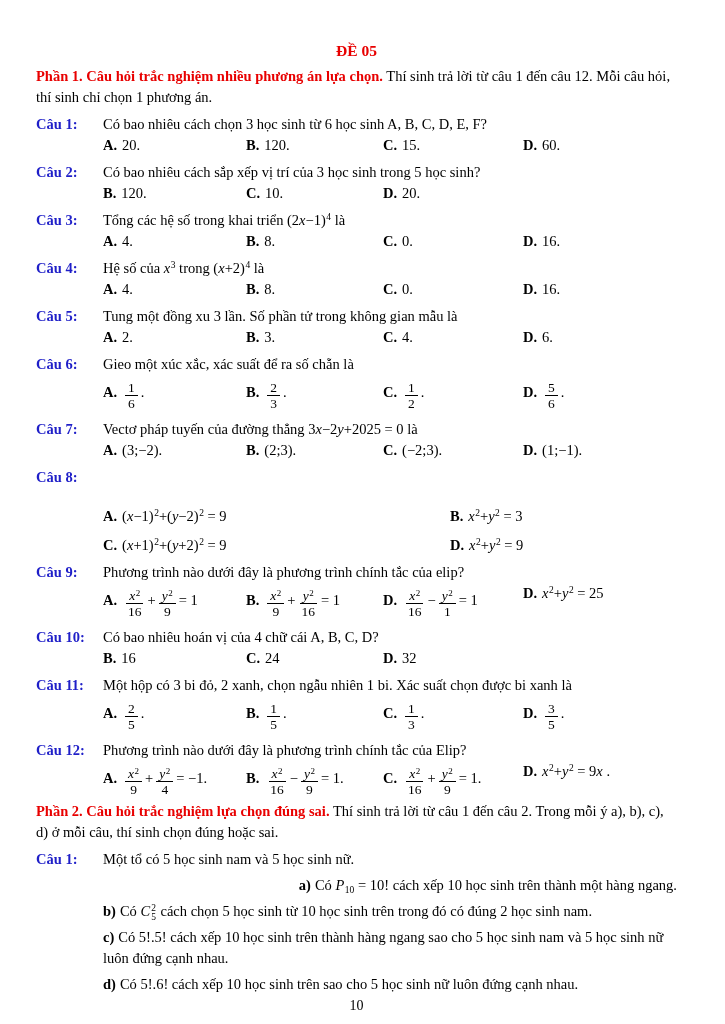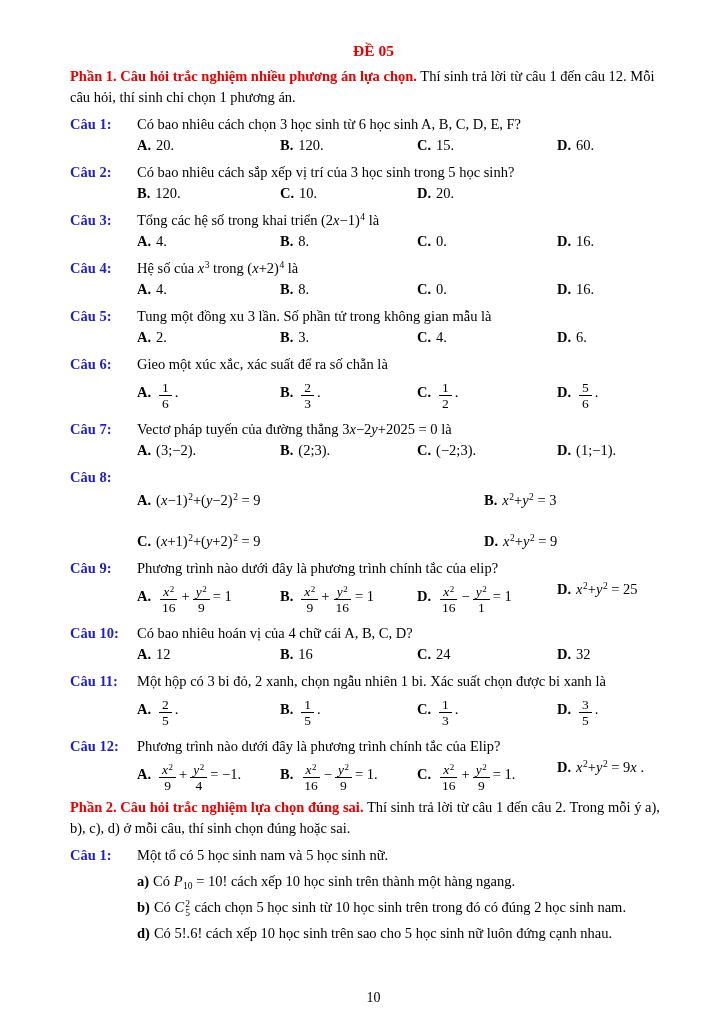--- a/index.html
+++ b/index.html
@@ -1,32 +1,32 @@
 <!DOCTYPE html>
 <html style="--red: #e80000; --blue: #1f1fc8;"><head>
 <meta charset="utf-8">
 <style>
   html,body{margin:0;padding:0;background:#ffffff;}
   .page{
     width:725px;height:1024px;box-sizing:border-box;
-    padding:40px 48px 16px 70px;
+    padding:40px 48px 16px 36px;
     font-family:"Liberation Serif","DejaVu Serif",serif;
     font-size:14.5px;line-height:21px;color:#000;
     display:flex;flex-direction:column;overflow:hidden;background:#fff;
   }
   .title{text-align:center;font-weight:bold;font-size:15.5px;color:var(--red,#e80000);margin-bottom:3px;}
   .part-head{margin:2px 0 0 0;}
   .ph-bold{color:var(--red,#e80000);font-weight:bold;}
   .q{margin-top:6px;}
   .q-head{display:flex;}
   .q-label{color:var(--blue,#1f1fc8);font-weight:bold;flex:0 0 67px;width:67px;}
   .q-text{flex:1;}
   .opts{margin-left:67px;}
   .opts4{display:grid;grid-template-columns:143px 137px 140px auto;font-family:Liberation Serif, serif;}
-  .opts2{display:grid;grid-template-columns:347px auto;row-gap:20px;margin-top:2px;}
+  .opts2{display:grid;grid-template-columns:347px auto;row-gap:8px;margin-top:18px;}
   .opt{white-space:nowrap;}
   .okey{font-weight:bold;margin-right:5px;}
   .it{font-style:italic;}
   .sup{font-size:9.5px;line-height:0;position:relative;top:-5px;margin-left:0.5px;}
   .sub{font-size:9.5px;line-height:0;position:relative;top:3px;margin-left:0.5px;}
   .ss{display:inline-flex;flex-direction:column;align-items:flex-start;font-size:9.5px;line-height:8.5px;vertical-align:middle;margin:0 1px;}
   .frac{display:inline-flex;flex-direction:column;align-items:center;vertical-align:middle;margin:5px 3px 2px 3px;font-size:13.5px;line-height:15px;}
   .fnum{border-bottom:1px solid #000;padding:0 3px;}
   .fden{padding:0 3px;}
   .fnum .sup{font-size:9px;top:-4px;}
@@ -179,21 +179,20 @@
               </span><span>= 1</span></span></span>
           <span class="opt"><b class="okey">D.</b><span class="oval"><span class="it">x</span><span class="sup">2</span><span>+</span><span class="it">y</span><span class="sup">2</span><span> = 25</span></span></span>
         </div>
       </div>
       <div class="q">
         <div class="q-head">
           <span class="q-label">Câu 10:</span>
           <span class="q-text"><span>Có bao nhiêu hoán vị của 4 chữ cái A, B, C, D?</span></span>
         </div>
         <div class="opts opts4">
-          <span class="opt"><b class="okey">A.</b><span class="oval"><span>12</span></span></span>
           <span class="opt"><b class="okey">B.</b><span class="oval"><span>16</span></span></span>
           <span class="opt"><b class="okey">C.</b><span class="oval"><span>24</span></span></span>
           <span class="opt"><b class="okey">D.</b><span class="oval"><span>32</span></span></span>
         </div>
       </div>
       <div class="q">
         <div class="q-head">
           <span class="q-label">Câu 11:</span>
           <span class="q-text"><span>Một hộp có 3 bi đỏ, 2 xanh, chọn ngẫu nhiên 1 bi. Xác suất chọn được bi xanh là</span></span>
         </div>
@@ -250,24 +249,25 @@
 
   <p class="part-head"><span class="ph-bold">Phần 2. Câu hỏi trắc nghiệm lựa chọn đúng sai.</span><span> Thí sinh trả lời từ câu 1 đến câu 2. Trong mỗi ý a), b), c), d) ở mỗi câu, thí sinh chọn đúng hoặc sai.</span></p>
 
   <div id="part2-questions">
       <div class="q">
         <div class="q-head">
           <span class="q-label">Câu 1:</span>
           <span class="q-text"><span>Một tổ có 5 học sinh nam và 5 học sinh nữ.</span></span>
         </div>
         <div class="items">
-          <p class="item" style="margin: 5px 0px 0px;"><b class="ikey">a)</b><span>Có </span><span class="it">P</span><span class="sub">10</span><span> = 10! cách xếp 10 học sinh trên thành một hàng ngang.</span></p>
+          <p class="item" style="margin: 5px 0px 0px; text-align: right;"><b class="ikey">a)</b><span>Có </span><span class="it">P</span><span class="sub">10</span><span> = 10! cách xếp 10 học sinh trên thành một hàng ngang.</span></p>
           <p class="item" style="margin: 5px 0px 0px;"><b class="ikey">b)</b><span>Có </span><span class="it">C</span><span class="ss">
               <span>2</span>
               <span>5</span>
             </span><span> cách chọn 5 học sinh từ 10 học sinh trên trong đó có đúng 2 học sinh nam.</span></p>
+          <p class="item" style="margin: 5px 0px 0px;"><b class="ikey">c)</b><span>Có 5!.5! cách xếp 10 học sinh trên thành hàng ngang sao cho 5 học sinh nam và 5 học sinh nữ luôn đứng cạnh nhau.</span></p>
           <p class="item" style="margin: 5px 0px 0px;"><b class="ikey">d)</b><span>Có 5!.6! cách xếp 10 học sinh trên sao cho 5 học sinh nữ luôn đứng cạnh nhau.</span></p>
         </div>
       </div>
     </div>
 
   <div class="page-number">10</div>
 </div>
 
 </body></html>

